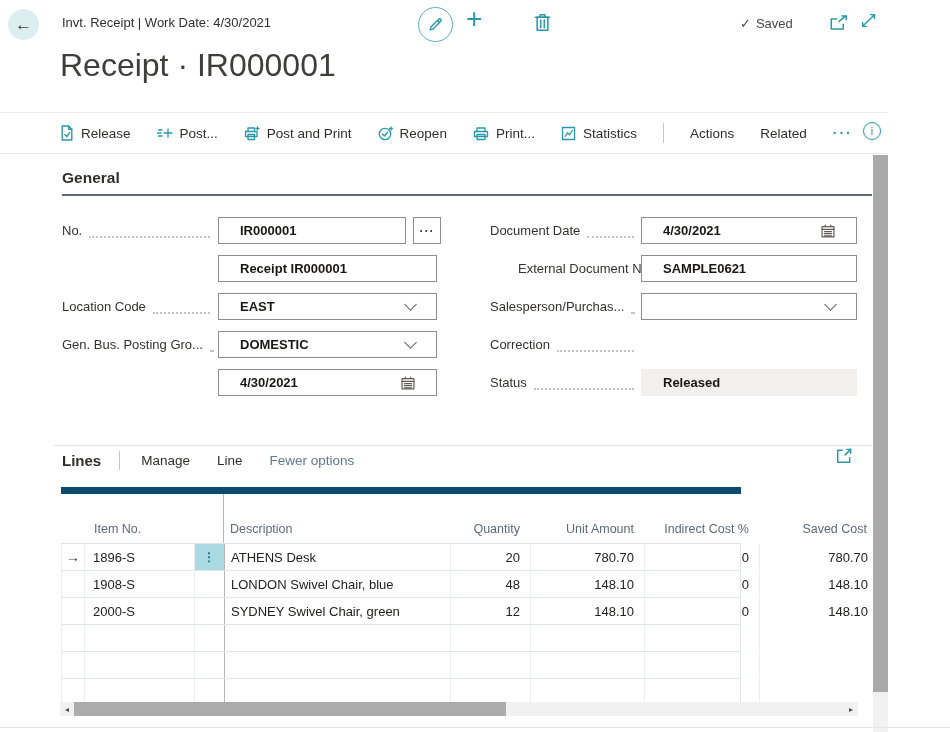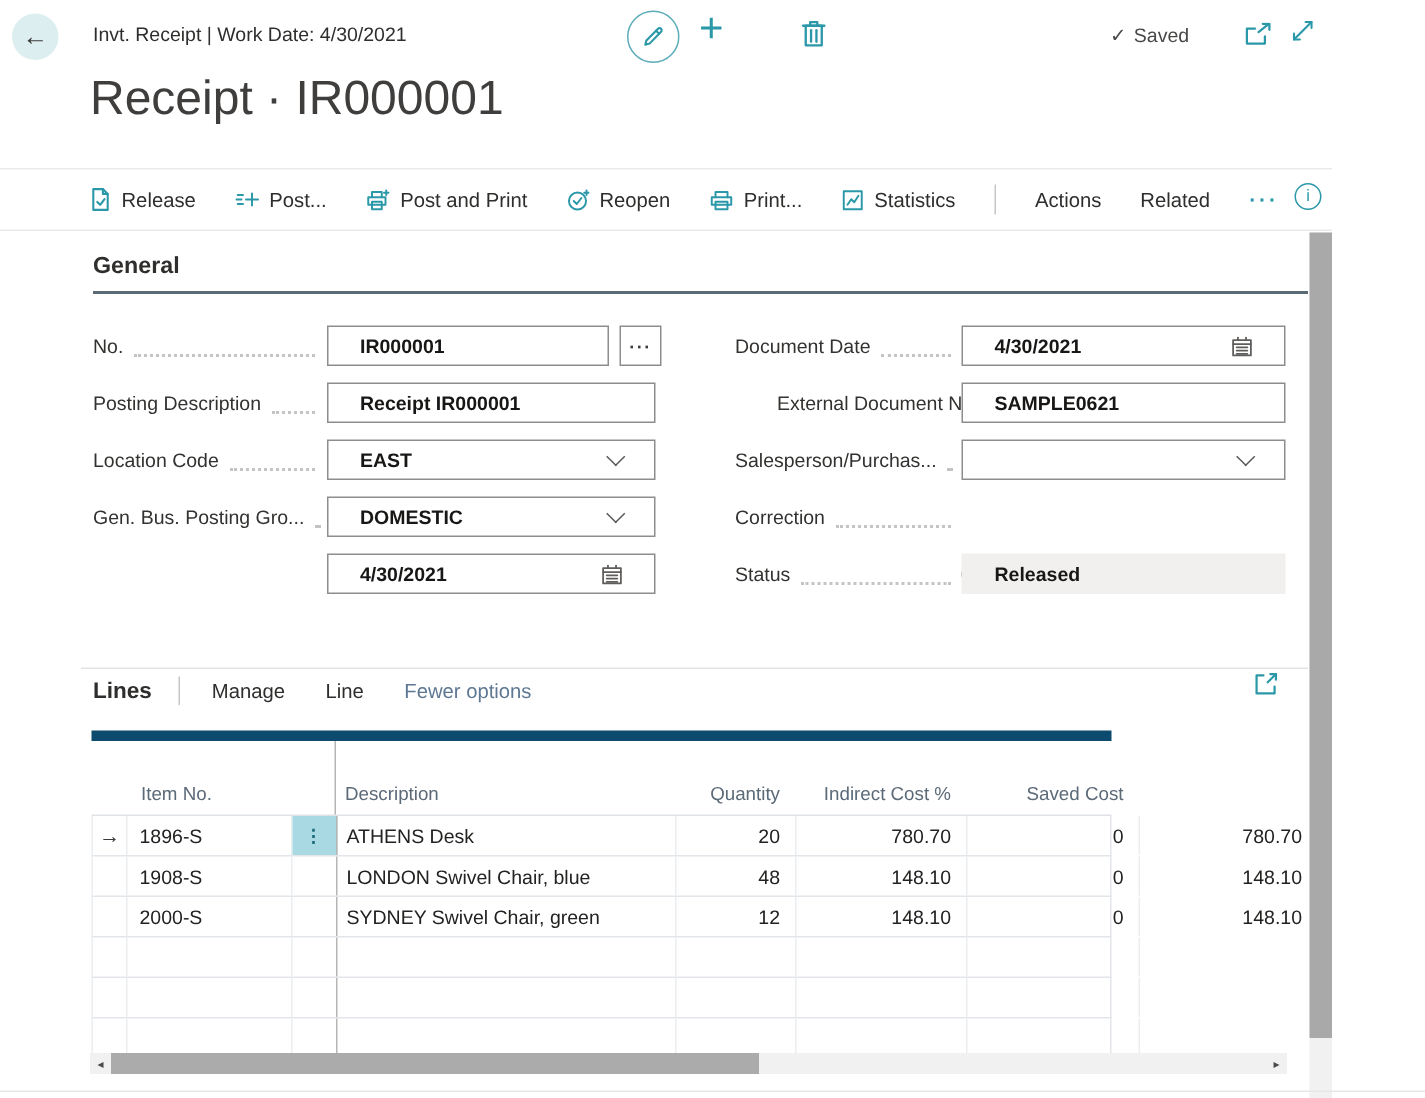--- a/index.html
+++ b/index.html
@@ -214,24 +214,20 @@
   <button class="info-btn">
     <span>i</span>
   </button>
 
   <div class="gen-title">General</div>
 
   <div class="lbl" style="left:62px;top:217px;">
     <span>No.</span>
       <i class="leader"></i>
   </div>
-  <div class="lbl" style="left:62px;top:255px;">
-    <span>Posting Description</span>
-      <i class="leader"></i>
-  </div>
   <div class="lbl" style="left:62px;top:293px;">
     <span>Location Code</span>
       <i class="leader"></i>
   </div>
   <div class="lbl" style="left:62px;top:331px;">
     <span>Gen. Bus. Posting Gro...</span>
       <i class="leader"></i>
   </div>
 
   <div class="ctl" style="left:218px;top:217px;width:188px;">
@@ -327,20 +323,21 @@
     </svg>
   </button>
 
   <div class="grid">
     <div class="ghead">
       <div class="gh"></div>
       <div class="gh">Item No.</div>
       <div class="gh menucol"></div>
       <div class="gh desc">Description</div>
       <div class="gh num">Quantity</div>
+      <div class="gh num">Unit Amount</div>
       <div class="gh num">Indirect Cost %</div>
       <div class="gh num">Saved Cost</div>
     </div>
 
     <div class="grow">
       <div class="gc arrowcol">→</div>
       <div class="gc">1896-S</div>
       <div class="gc menucol sel">⋮</div>
       <div class="gc desc">ATHENS Desk</div>
       <div class="gc num">20</div>

